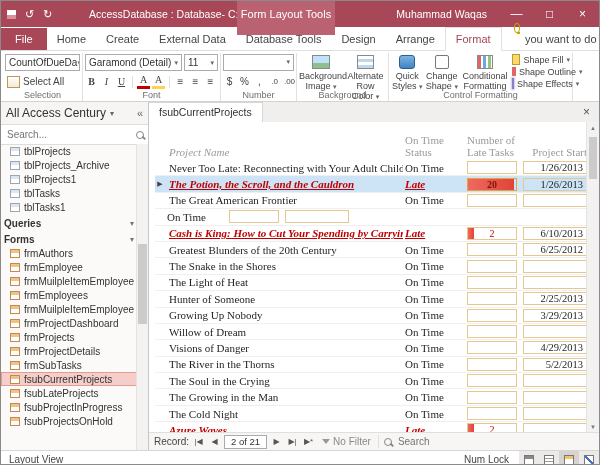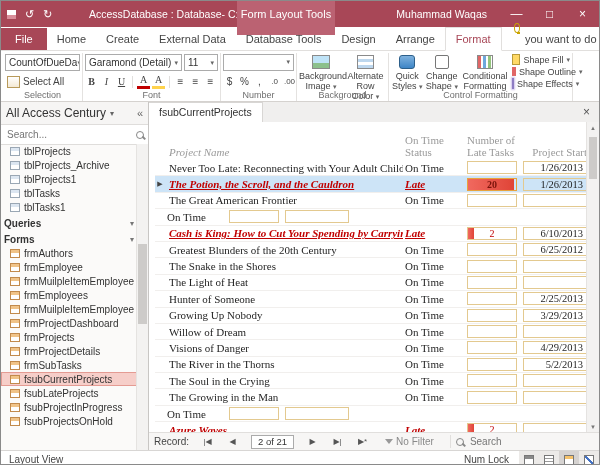--- a/index.html
+++ b/index.html
@@ -103,21 +103,21 @@
   .c-start{width:64px;height:13px;flex:none;border:1px solid #E3C98F;box-sizing:border-box;text-align:right;
            padding-right:3px;line-height:11px;font-size:10.5px;}
   .late-txt{color:#C00000;font-style:italic;font-weight:bold;text-decoration:underline;}
   .vscroll{position:absolute;top:20px;bottom:17px;right:0;width:12px;background:#F3F2F1;border-left:1px solid #E5E3E1;
            display:flex;flex-direction:column;align-items:center;font-size:6px;color:#777;}
   .vthumb{width:8px;height:42px;background:#CDCBC9;margin-top:3px;}
   .vscroll .sarr{line-height:12px;}
   .vscroll .sarr.down{margin-top:auto;}
   
   .record-bar{position:absolute;left:0;right:0;bottom:0;height:17px;background:#F7F6F5;border-top:1px solid #E1DFDD;
-              display:flex;align-items:center;font-size:10px;color:#444;padding-left:5px;gap:12px;}
+              display:flex;align-items:center;font-size:10px;color:#444;padding-left:5px;gap:3px;}
   .rec-btn{min-width:13px;text-align:center;color:#555;font-size:8px;}
   .rec-pos{border:1px solid #ABABAB;background:#fff;height:12px;line-height:12px;padding:0 6px;font-size:9.5px;color:#333;}
   .no-filter{display:flex;align-items:center;gap:3px;color:#8a8a8a;padding:0 4px;white-space:nowrap;}
   .funnel{width:0;height:0;border-left:4px solid transparent;border-right:4px solid transparent;border-top:5px solid #999;display:inline-block;}
   .rec-search{display:flex;align-items:center;gap:4px;border-left:1px solid #E1DFDD;padding-left:5px;}
   .rec-search input{border:none;outline:none;background:transparent;font-size:10px;color:#888;width:105px;font-family:inherit;}
   
   .statusbar{height:17px;background:#FFFFFF;border-top:1px solid #D8D6D4;display:flex;align-items:center;
              padding-left:8px;font-size:10px;color:#444;}
   .sb-right{margin-left:auto;display:flex;align-items:center;gap:10px;}
@@ -492,20 +492,21 @@
             </div>
             <div class="grid-row">
               <div class="c-sel"></div>
               <div class="c-name">The Growing in the Man</div>
               <div class="c-status">On Time</div>
               <div class="c-late"></div>
               <div class="c-start"></div>
             </div>
             <div class="grid-row">
               <div class="c-sel"></div>
+              <div class="c-name">The Cold Night</div>
               <div class="c-status">On Time</div>
               <div class="c-late"></div>
               <div class="c-start"></div>
             </div>
             <div class="grid-row">
               <div class="c-sel"></div>
               <div class="c-name late-txt">Azure Waves</div>
               <div class="c-status late-txt">Late</div>
               <div class="c-late">
                 <div class="databar" style="width: 12%;"></div>

